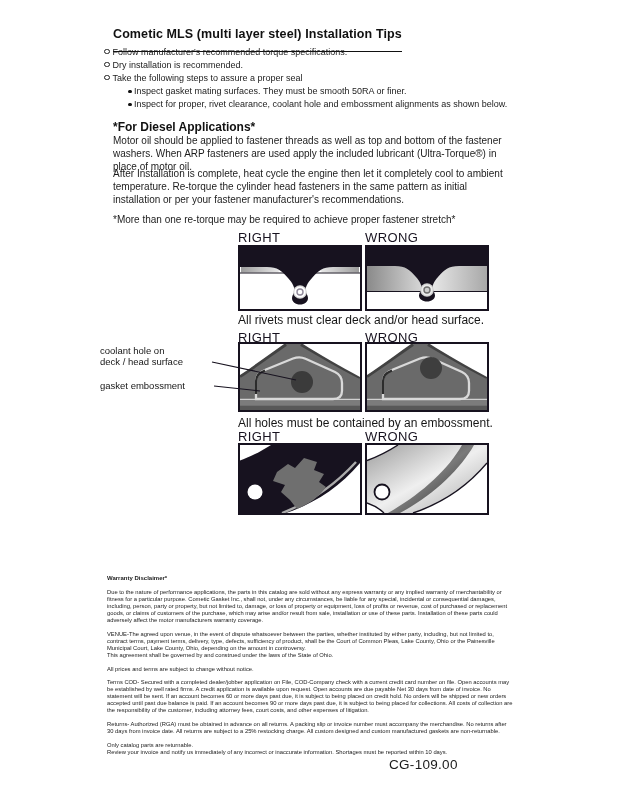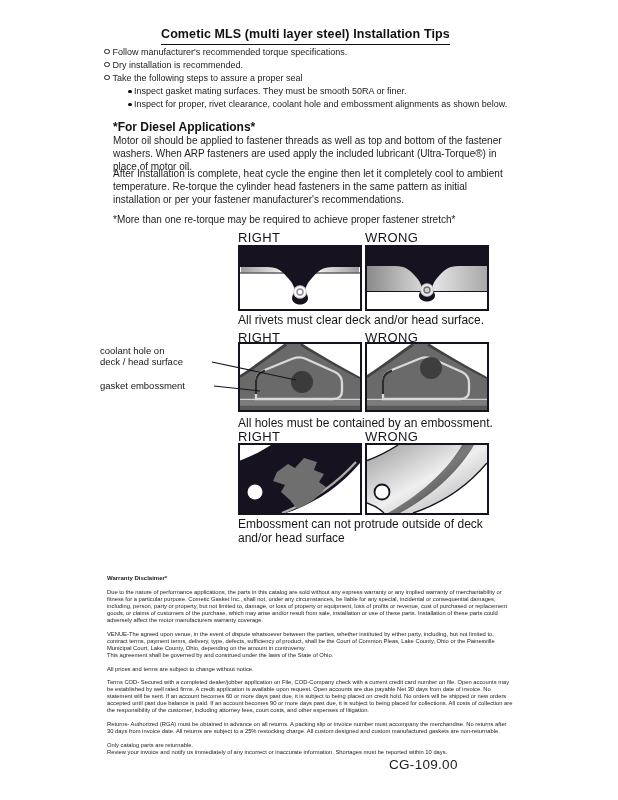--- a/index.html
+++ b/index.html
@@ -1,21 +1,21 @@
 <!DOCTYPE html>
 <html><head>
 <meta charset="utf-8">
 <style>
   html,body{margin:0;padding:0;background:#ffffff;}
   #page{position:relative;width:618px;height:800px;background:#ffffff;overflow:hidden;
         font-family:"Liberation Sans",sans-serif;color:#1c1c1c;}
   .abs{position:absolute;}
   
   #title{left:113px;top:27px;font-size:12.5px;font-weight:bold;color:#111;
-         border-bottom:1.6px solid #111;padding-bottom:3px;letter-spacing:.1px;margin-left:48px;}
+         border-bottom:1.6px solid #111;padding-bottom:10px;letter-spacing:.1px;}
   .body-txt{font-size:9px;line-height:13px;}
   .bullet-row{position:absolute;left:104px;}
   .bullet-row .mk{display:inline-block;width:3.5px;height:3.5px;border:1px solid #222;
                   border-radius:50%;margin-right:3px;vertical-align:1px;}
   .sub-row{position:absolute;left:128px;}
   .sub-row .mk2{display:inline-block;width:3.5px;height:3.5px;background:#111;
                 border-radius:50%;margin-right:2.5px;vertical-align:1px;}
   #diesel-head{left:113px;top:120px;font-size:12px;font-weight:bold;color:#111;}
   .para{position:absolute;left:113px;width:404px;font-size:10px;line-height:13.2px;}
   
@@ -176,24 +176,20 @@
       <path d="M31,0 C21,6.5 10,12 0,15.5" stroke="#17121f" stroke-width="1.4" fill="none"></path>
       <path d="M120,18 C99,43 73,59 46,68 H120 Z" fill="#ffffff"></path>
       <path d="M120,18 C99,43 73,59 46,68" stroke="#17121f" stroke-width="1.4" fill="none"></path>
       <path d="M0,58 C7,60.5 13,64 17,68 H0 Z" fill="#ffffff"></path>
       <path d="M0,58 C7,60.5 13,64 17,68" stroke="#17121f" stroke-width="1.4" fill="none"></path>
       <path d="M95,0 H107 C93,25 65,51 33,68 H21 C53,50 81,25 95,0 Z" fill="url(#stripe3)"></path>
       <circle cx="15" cy="47" r="7.5" fill="#ffffff" stroke="#17121f" stroke-width="1.8"></circle>
     </svg>
   </div>
 
-  <div class="cap" style="top:517px;">
-    <div>Embossment can not protrude outside of deck</div>
-    <div>and/or head surface</div>
-  </div>
 
   <svg class="abs" style="left:0;top:0;pointer-events:none;" width="618" height="800">
     <line x1="212" y1="362" x2="296" y2="380" stroke="#17121f" stroke-width="1.1"></line>
     <line x1="214" y1="386" x2="260" y2="391" stroke="#17121f" stroke-width="1.1"></line>
   </svg>
 
   <div class="abs" id="warranty">
     <div class="w-head">Warranty Disclaimer*</div>
     <p>Due to the nature of performance applications, the parts in this catalog are sold without any express warranty or any implied warranty of merchantability or fitness for a particular purpose.  Cometic Gasket Inc., shall not, under any circumstances, be liable for any special, incidental or consequential damages, including, person, party or property, but not limited to, damage, or loss of property or equipment, loss of profits or revenue, cost of purchased or replacement goods, or claims of customers of the purchase, which may arise and/or result from sale, installation or use of these parts.  Installation of these parts could adversely affect the motor manufacturers warranty coverage.</p>
     <p class="tight">VENUE-The agreed upon venue, in the event of dispute whatsoever between the parties, whether instituted by either party, including, but not limited to, contract terms, payment terms, delivery, type, defects, sufficiency of product, shall be the Court of Common Pleas, Lake County, Ohio or the Painesville Municipal Court, Lake County, Ohio, depending on the amount in controversy.</p>

